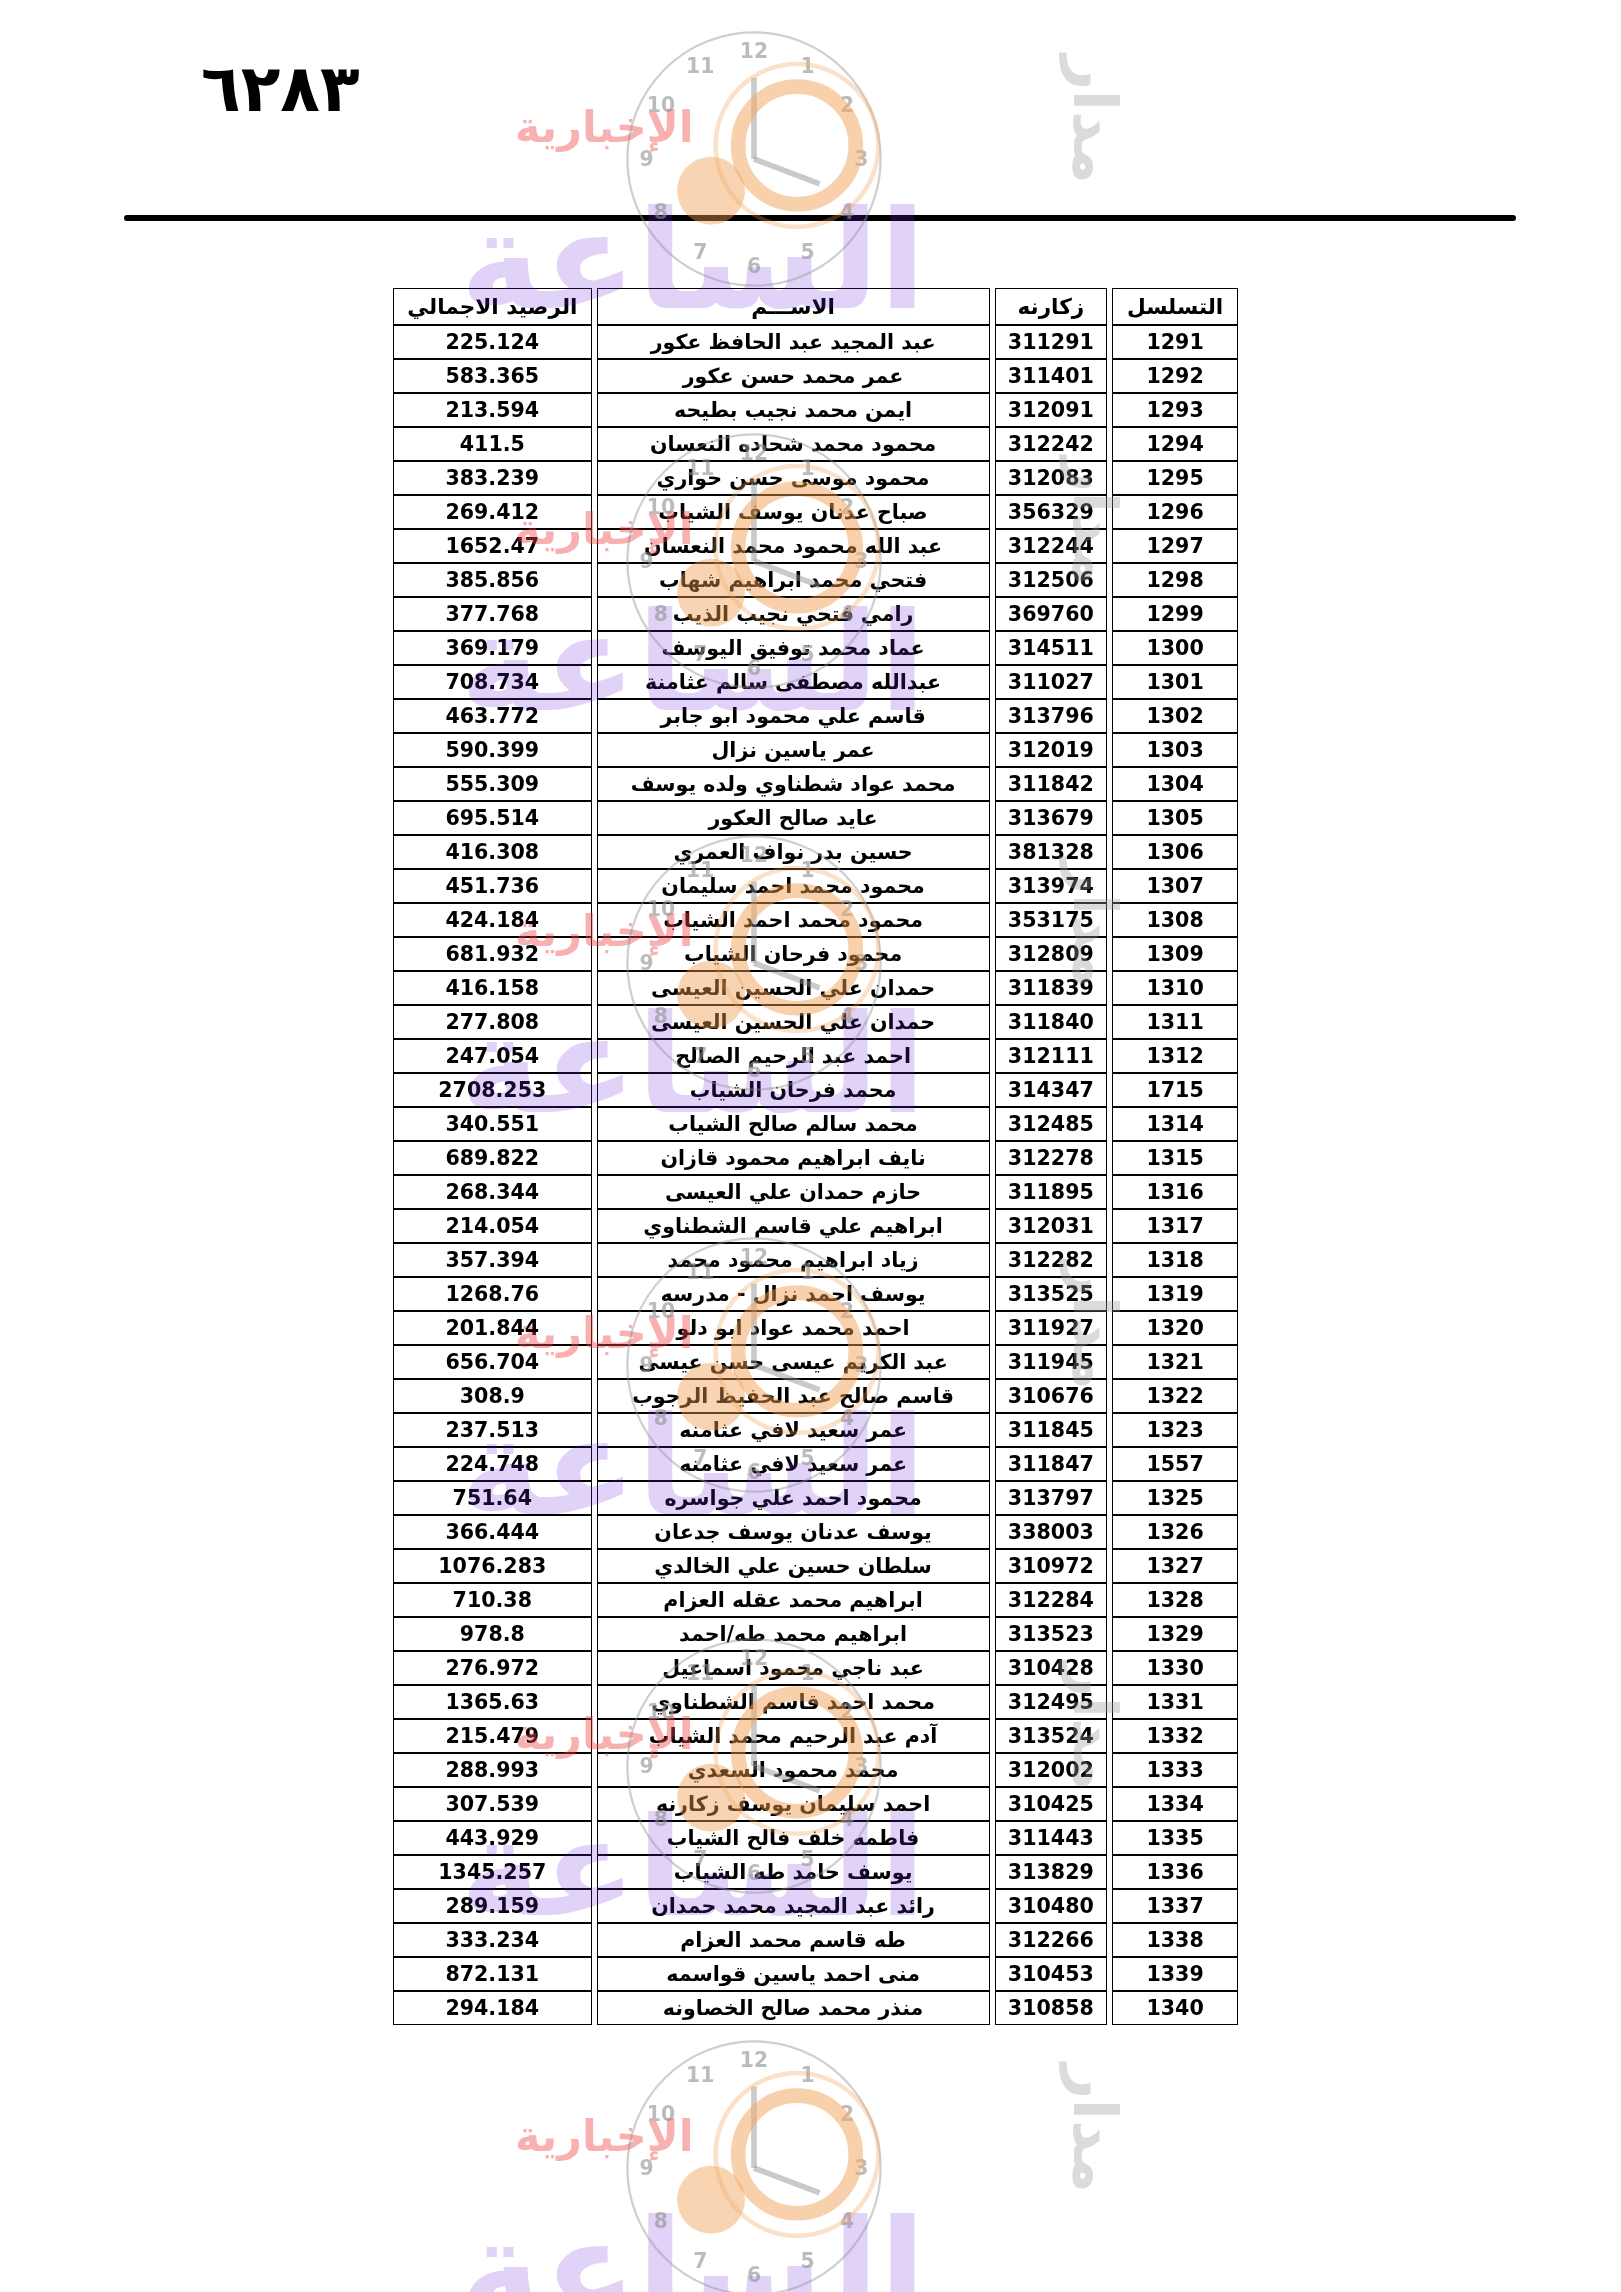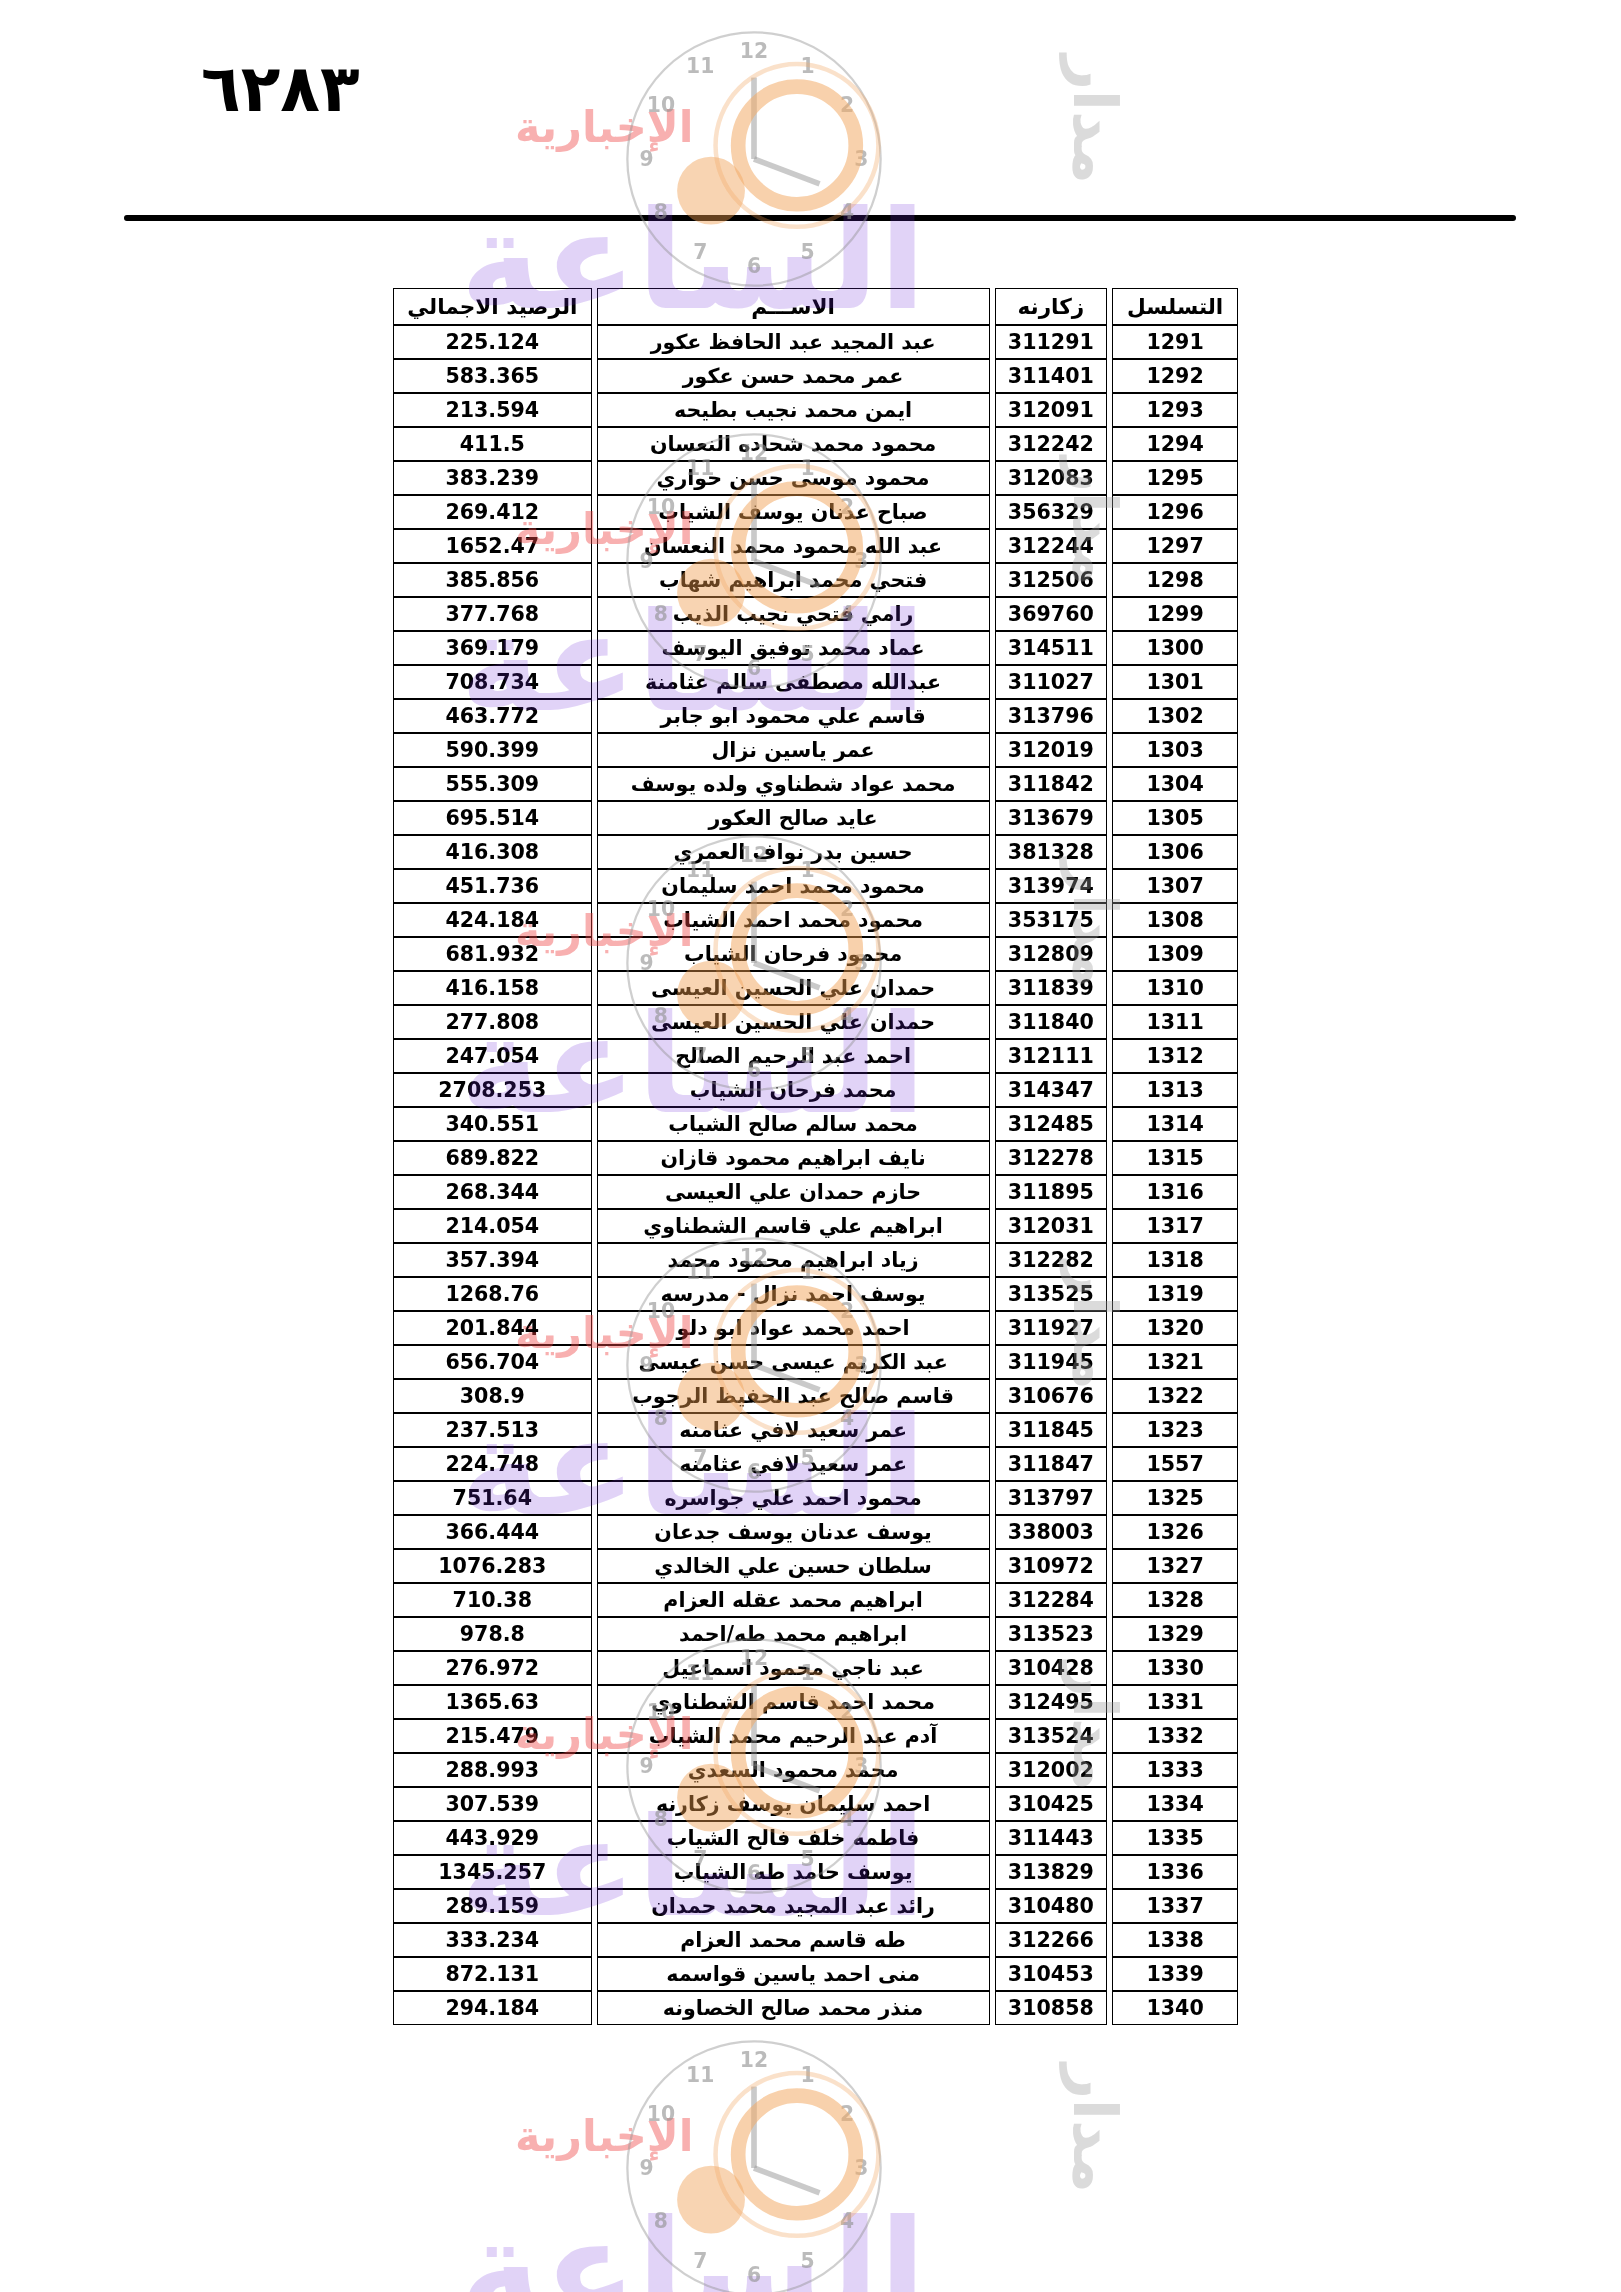--- a/index.html
+++ b/index.html
@@ -231,21 +231,21 @@
           <td class="col-name">حمدان علي الحسين العيسى</td>
           <td class="col-balance">277.808</td>
         </tr>
         <tr>
           <td class="col-serial">1312</td>
           <td class="col-subscriber">312111</td>
           <td class="col-name">احمد عبد الرحيم الصالح</td>
           <td class="col-balance">247.054</td>
         </tr>
         <tr>
-          <td class="col-serial">1313</td>
+          <td class="col-serial">1715</td>
           <td class="col-subscriber">314347</td>
           <td class="col-name">محمد فرحان الشياب</td>
           <td class="col-balance">2708.253</td>
         </tr>
         <tr>
           <td class="col-serial">1314</td>
           <td class="col-subscriber">312485</td>
           <td class="col-name">محمد سالم صالح الشياب</td>
           <td class="col-balance">340.551</td>
         </tr>

